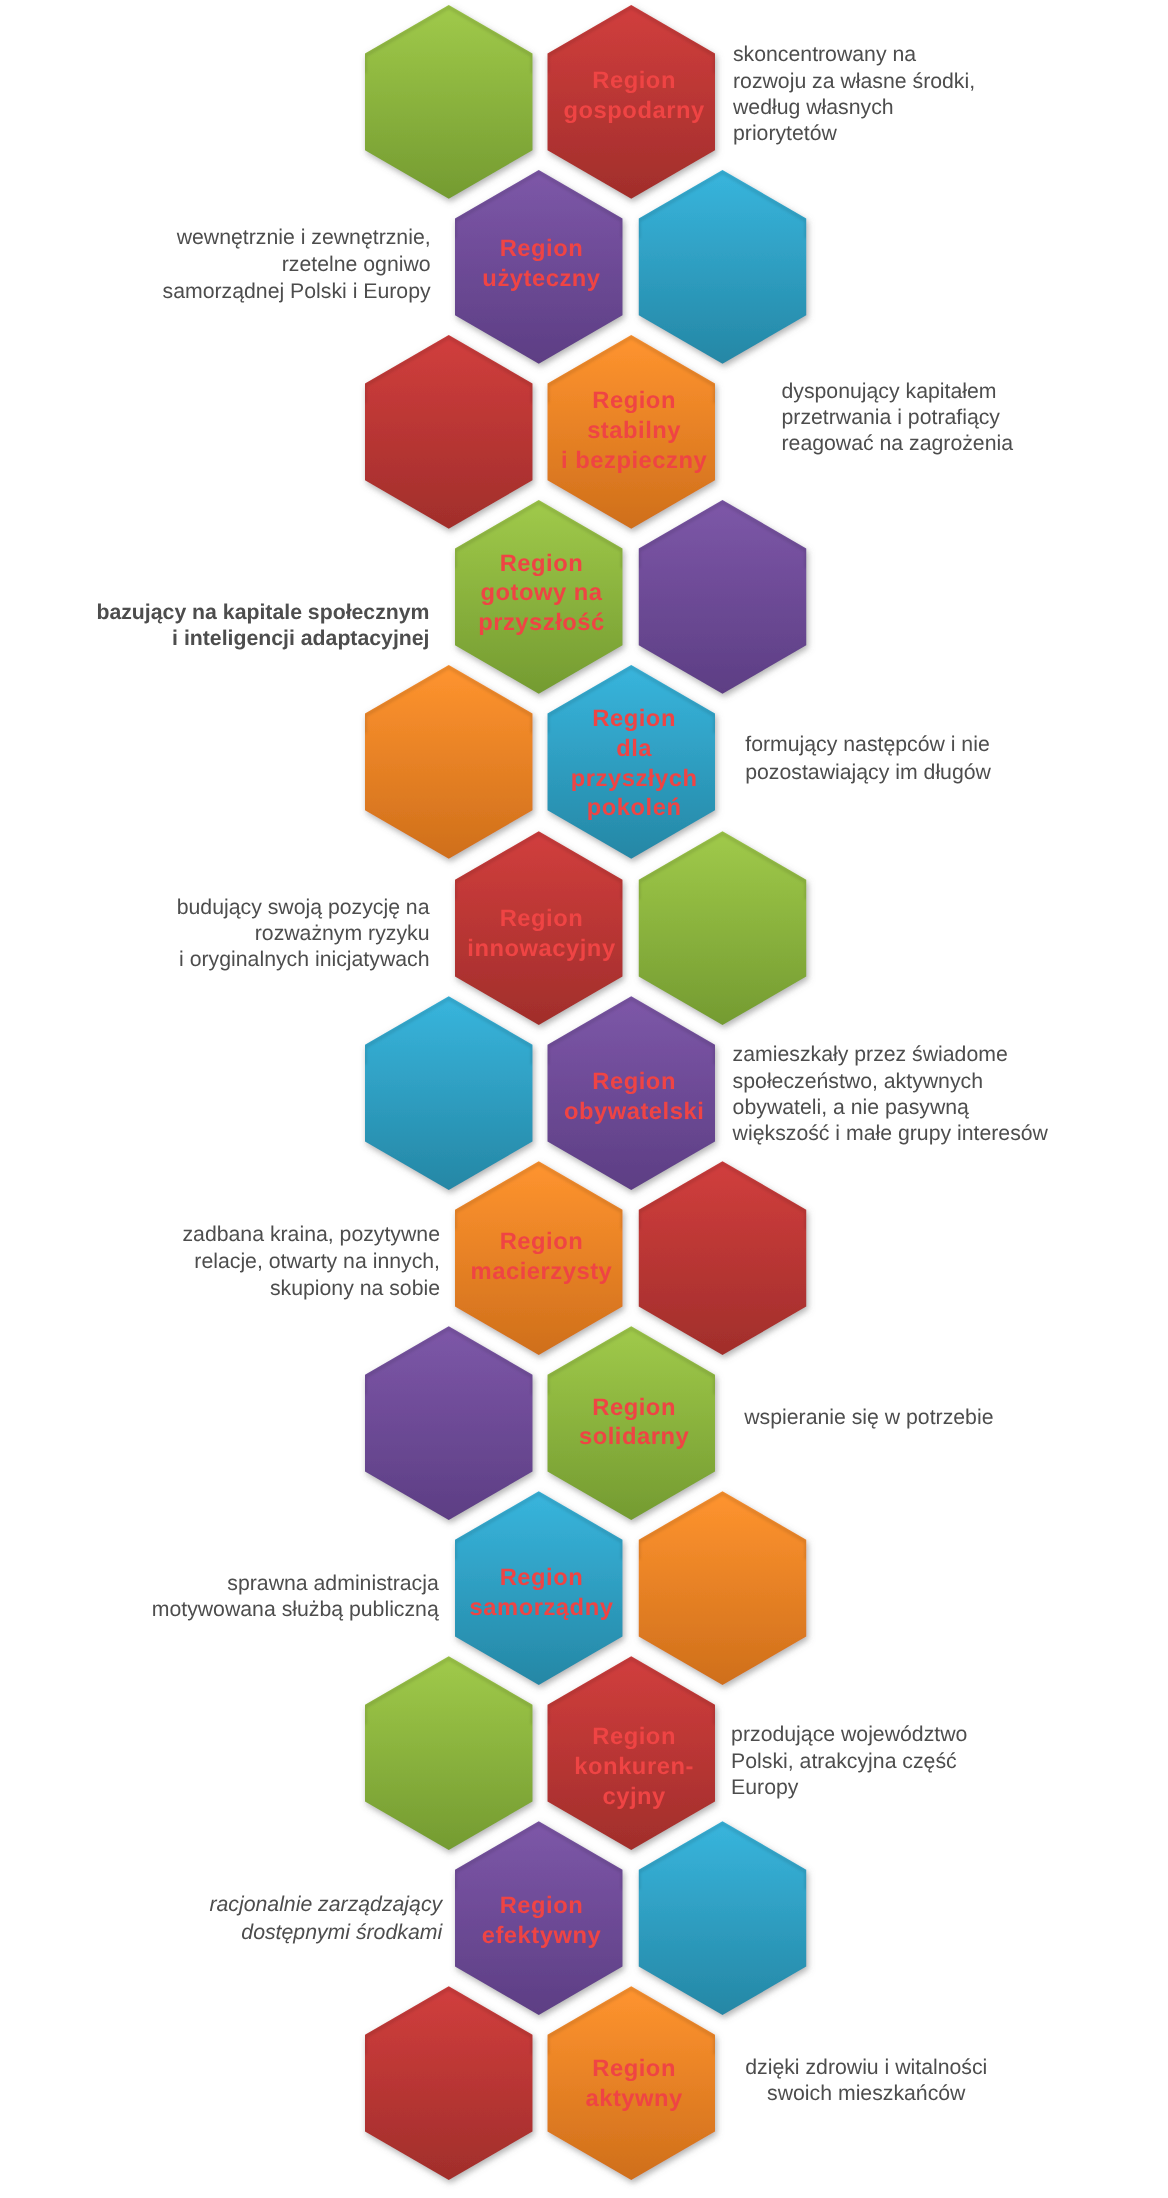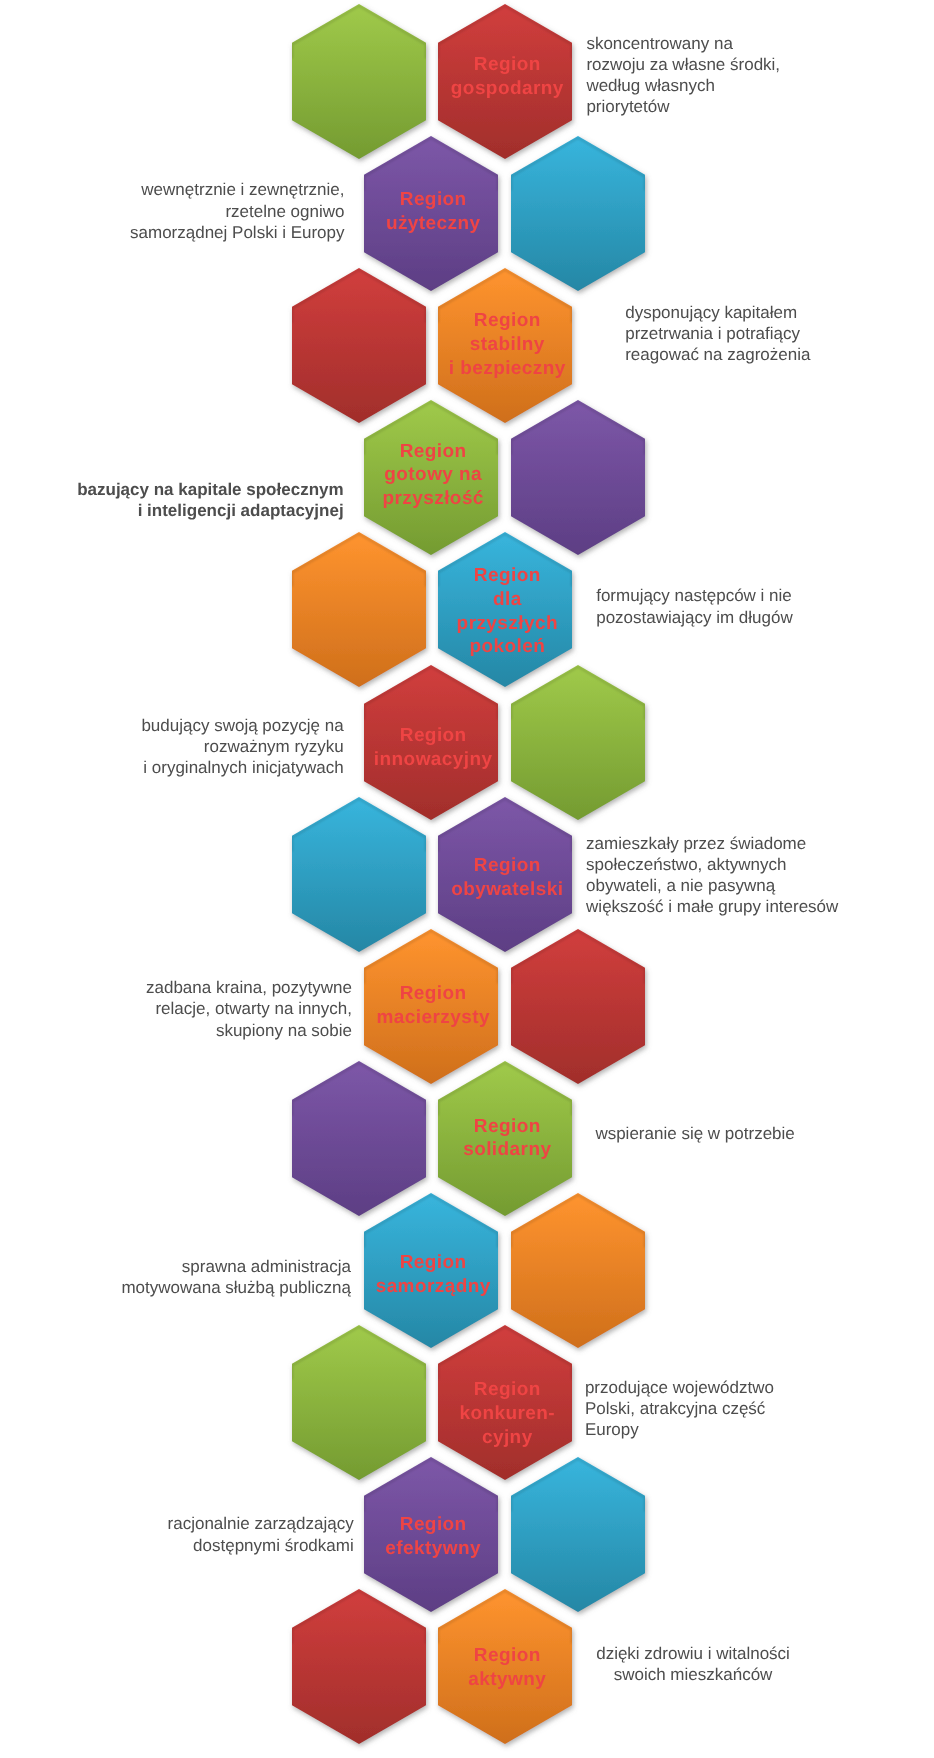--- a/index.html
+++ b/index.html
@@ -436,21 +436,21 @@
           </clipPath>
         </defs>
         <g filter="url(#hexshadow)">
           <path d="M 81 12 L 148 50.75 L 148 128.25 L 81 167 L 14 128.25 L 14 50.75 Z" fill="url(#g3)"></path>
         </g>
         <g clip-path="url(#c11right)">
           <path d="M 14 64.75 L 14 50.75 L 81 12 L 148 50.75 L 148 64.75" transform="translate(0,1.8)" fill="none" stroke="rgba(0,0,0,0.12)" stroke-width="2.4" filter="url(#innerblur)"></path>
         </g>
       </svg>
     </div>
-    <div class="note left" style="top: 1513.4px; right: 580.3px;">racjonalnie zarządzający
+    <div class="note left" style="top: 1513.4px; right: 580.3px; font-style: italic;">racjonalnie zarządzający
 dostępnymi środkami</div>
     <div class="hex" style="left: 292px; top: 1589.2px;">
       <svg viewBox="0 0 176 196" width="176" height="196">
         <defs>
           <clipPath id="c12left">
             <path d="M 81 12 L 148 50.75 L 148 128.25 L 81 167 L 14 128.25 L 14 50.75 Z"></path>
           </clipPath>
         </defs>
         <g filter="url(#hexshadow)">
           <path d="M 81 12 L 148 50.75 L 148 128.25 L 81 167 L 14 128.25 L 14 50.75 Z" fill="url(#g1)"></path>

